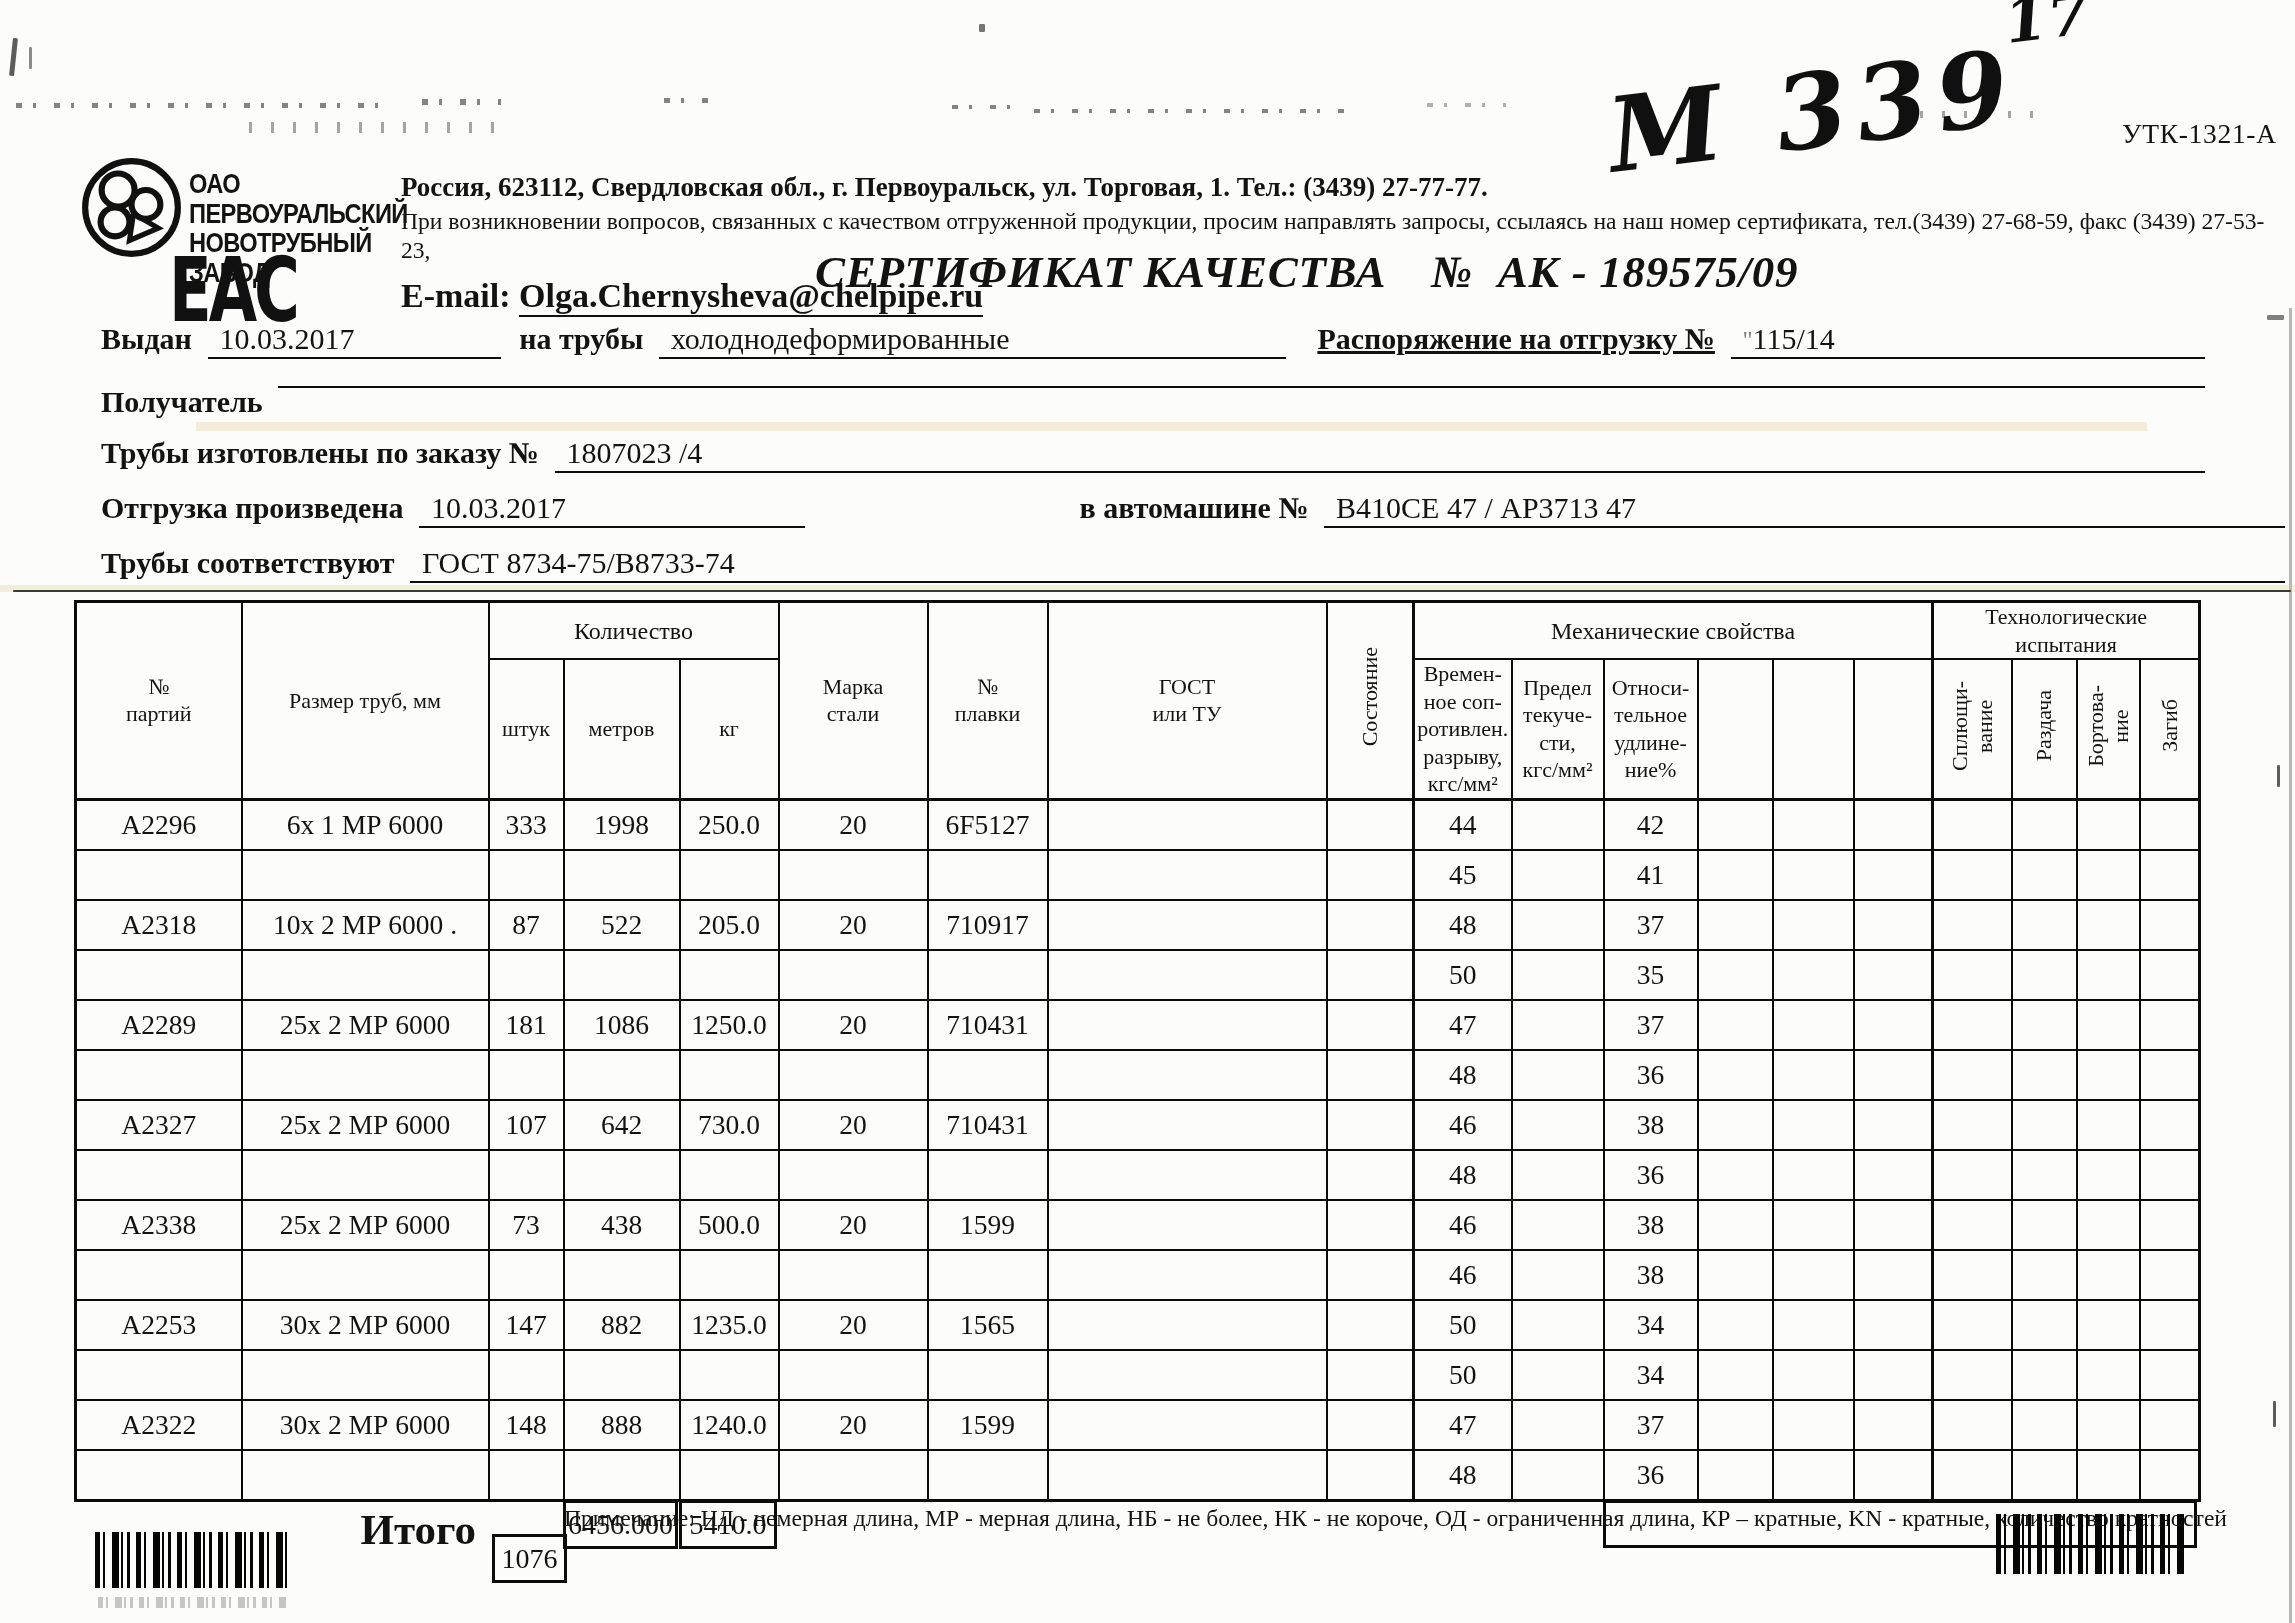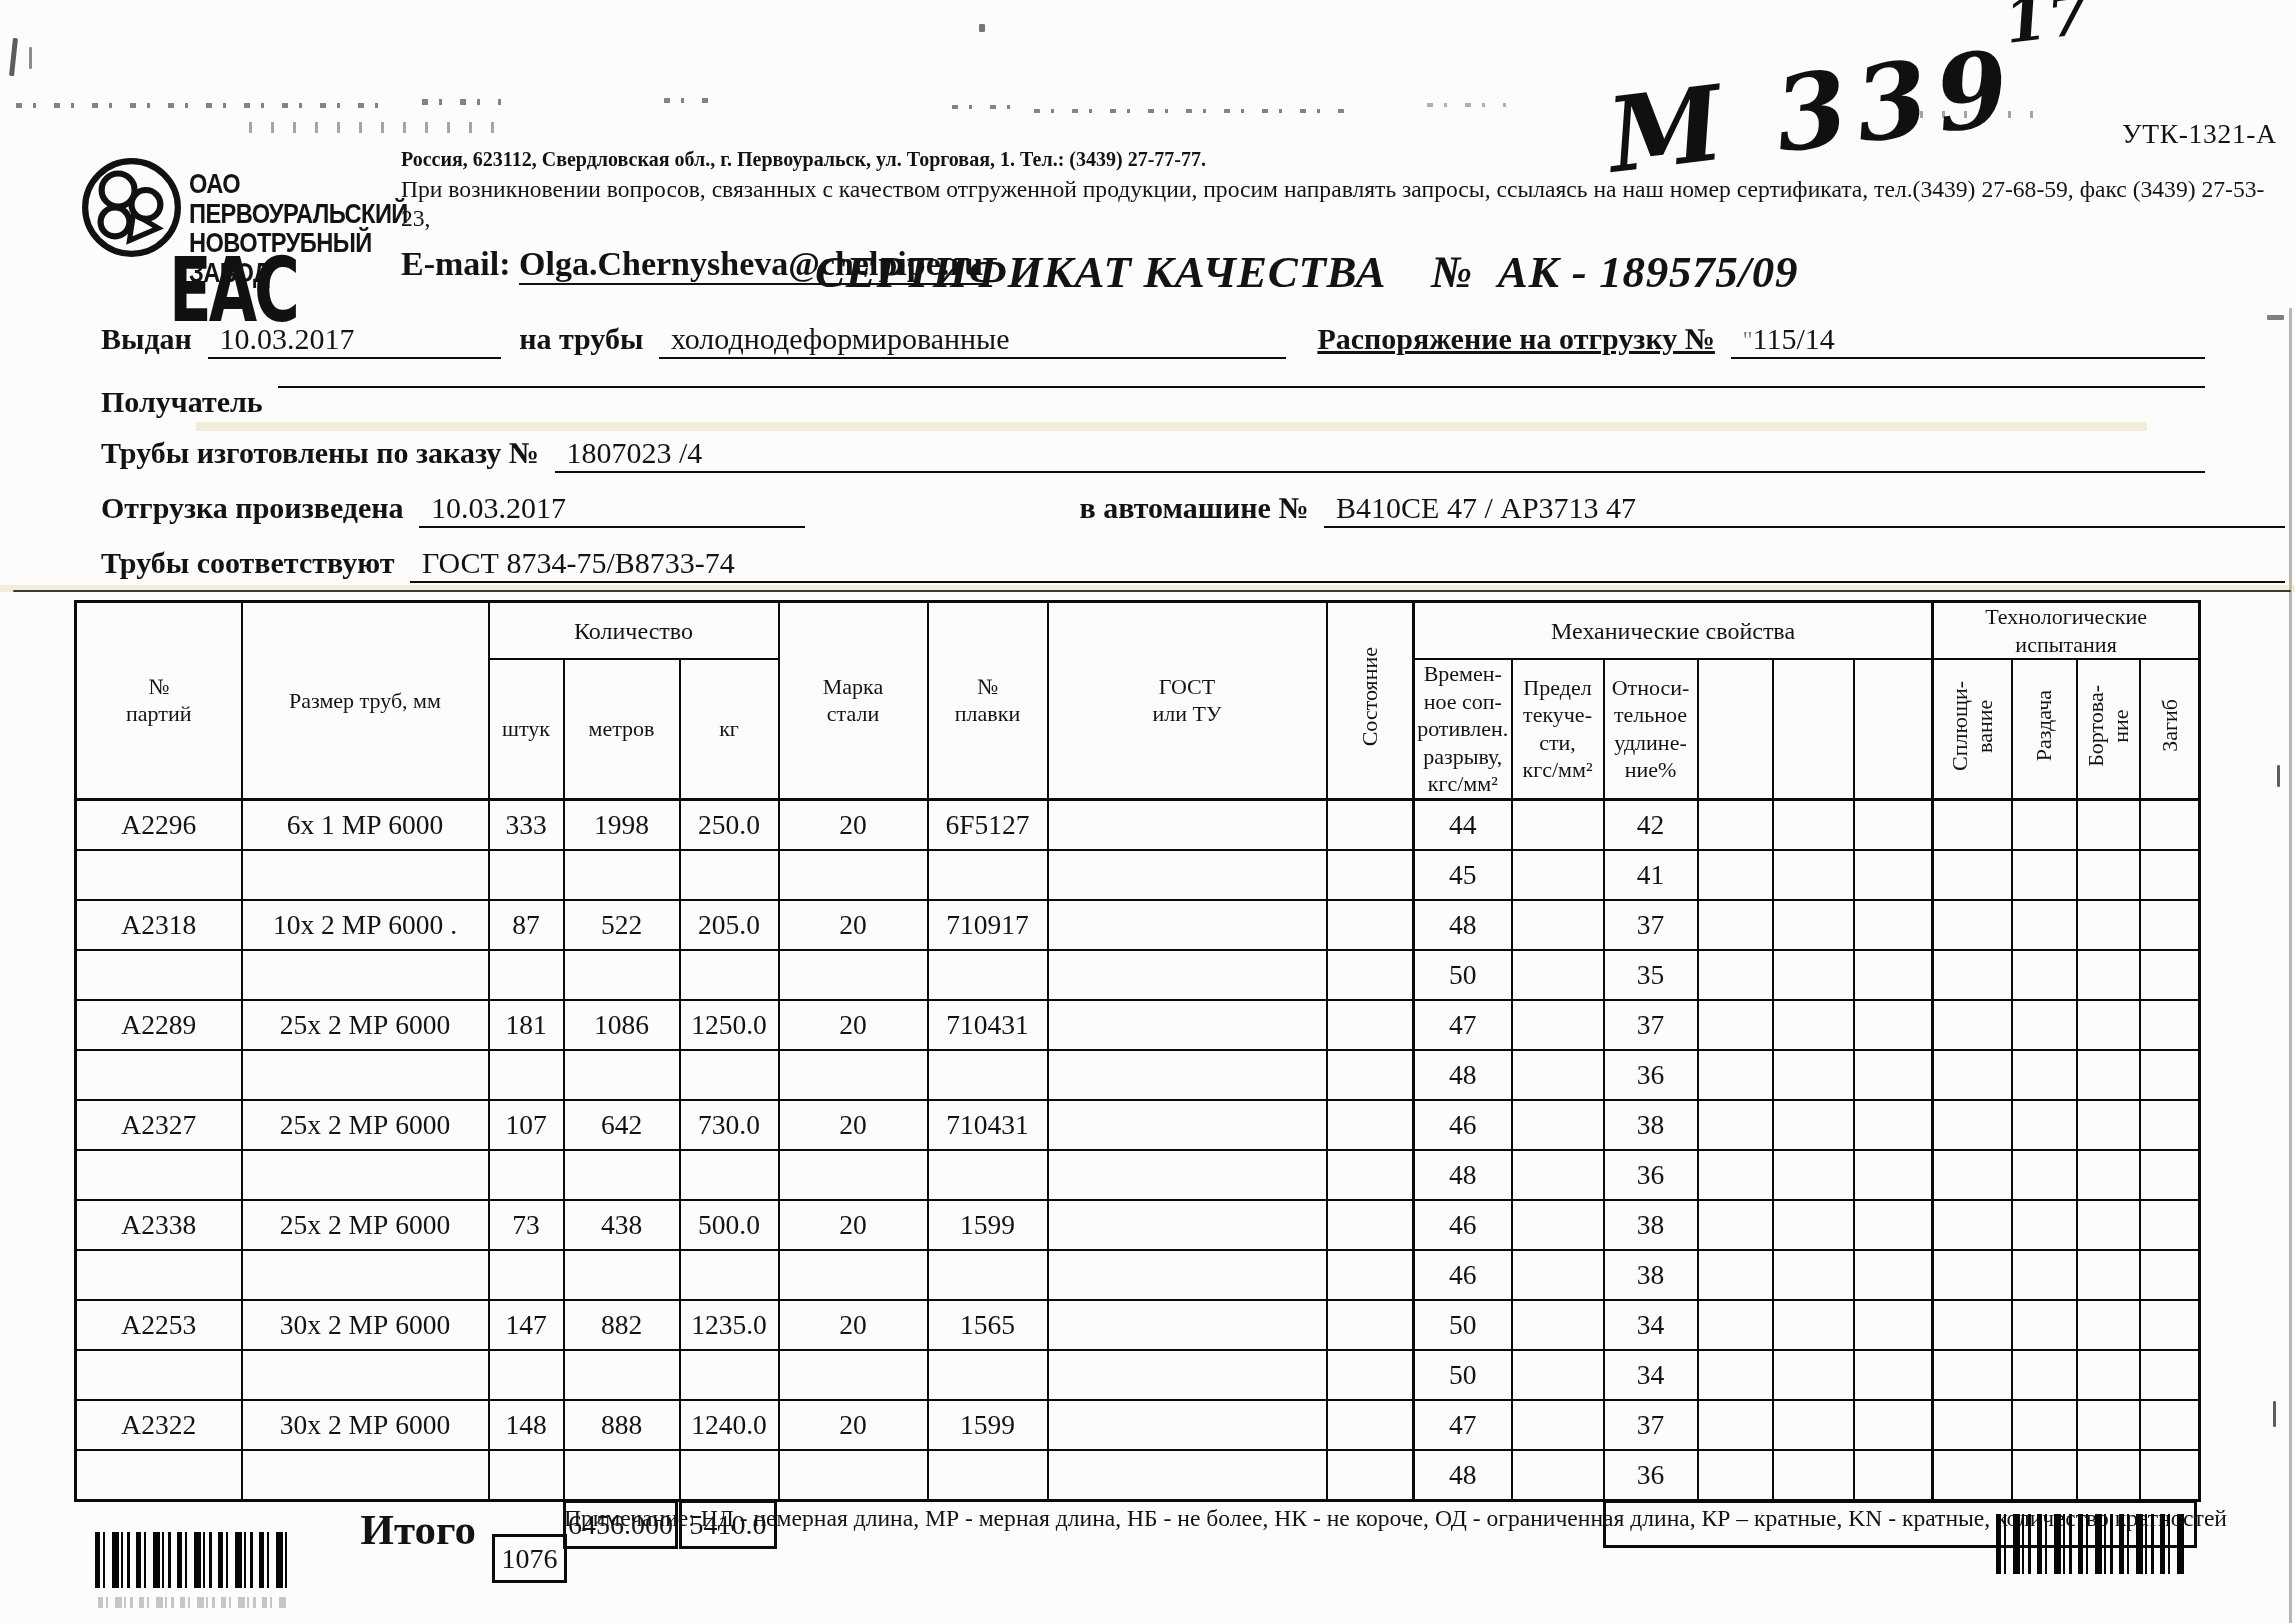--- a/index.html
+++ b/index.html
@@ -18,21 +18,21 @@
   .band{position:absolute;background:#d8c98e;opacity:.30;}
 
   
   .logo-svg{position:absolute;left:80px;top:156px;width:103px;height:103px;}
   .company{
     position:absolute;left:189px;top:169px;width:223px;
     font-family:"Liberation Sans",sans-serif;font-weight:700;font-size:27.5px;line-height:1.08;
     transform:scaleX(.86);transform-origin:left top;white-space:pre-line;letter-spacing:-0.7px;
   }
   .addr{position:absolute;left:401px;top:148px;width:1885px;}
-  .addr-l1{font-weight:700;font-size:20px;line-height:1.15;}
+  .addr-l1{font-weight:700;font-size:27px;line-height:1.15;margin-top:24px;}
   .addr-l2{font-size:23.6px;line-height:1.25;margin-top:3.9px;}
   .addr-l3{font-weight:700;font-size:34px;margin-top:11px;}
   .addr-l3 .mail{border-bottom:2.6px solid #111;padding-bottom:1.3px;}
 
   .handwriting{
     position:absolute;left:1607px;top:45px;
     font-family:"DejaVu Serif",serif;font-style:italic;font-weight:700;
     font-size:103px;transform:rotate(-7deg);letter-spacing:9.2px;color:#101010;
   }
   .handwriting sup{font-size:60px;position:relative;top:-45px;left:-3.9px;letter-spacing:1.3px;}

